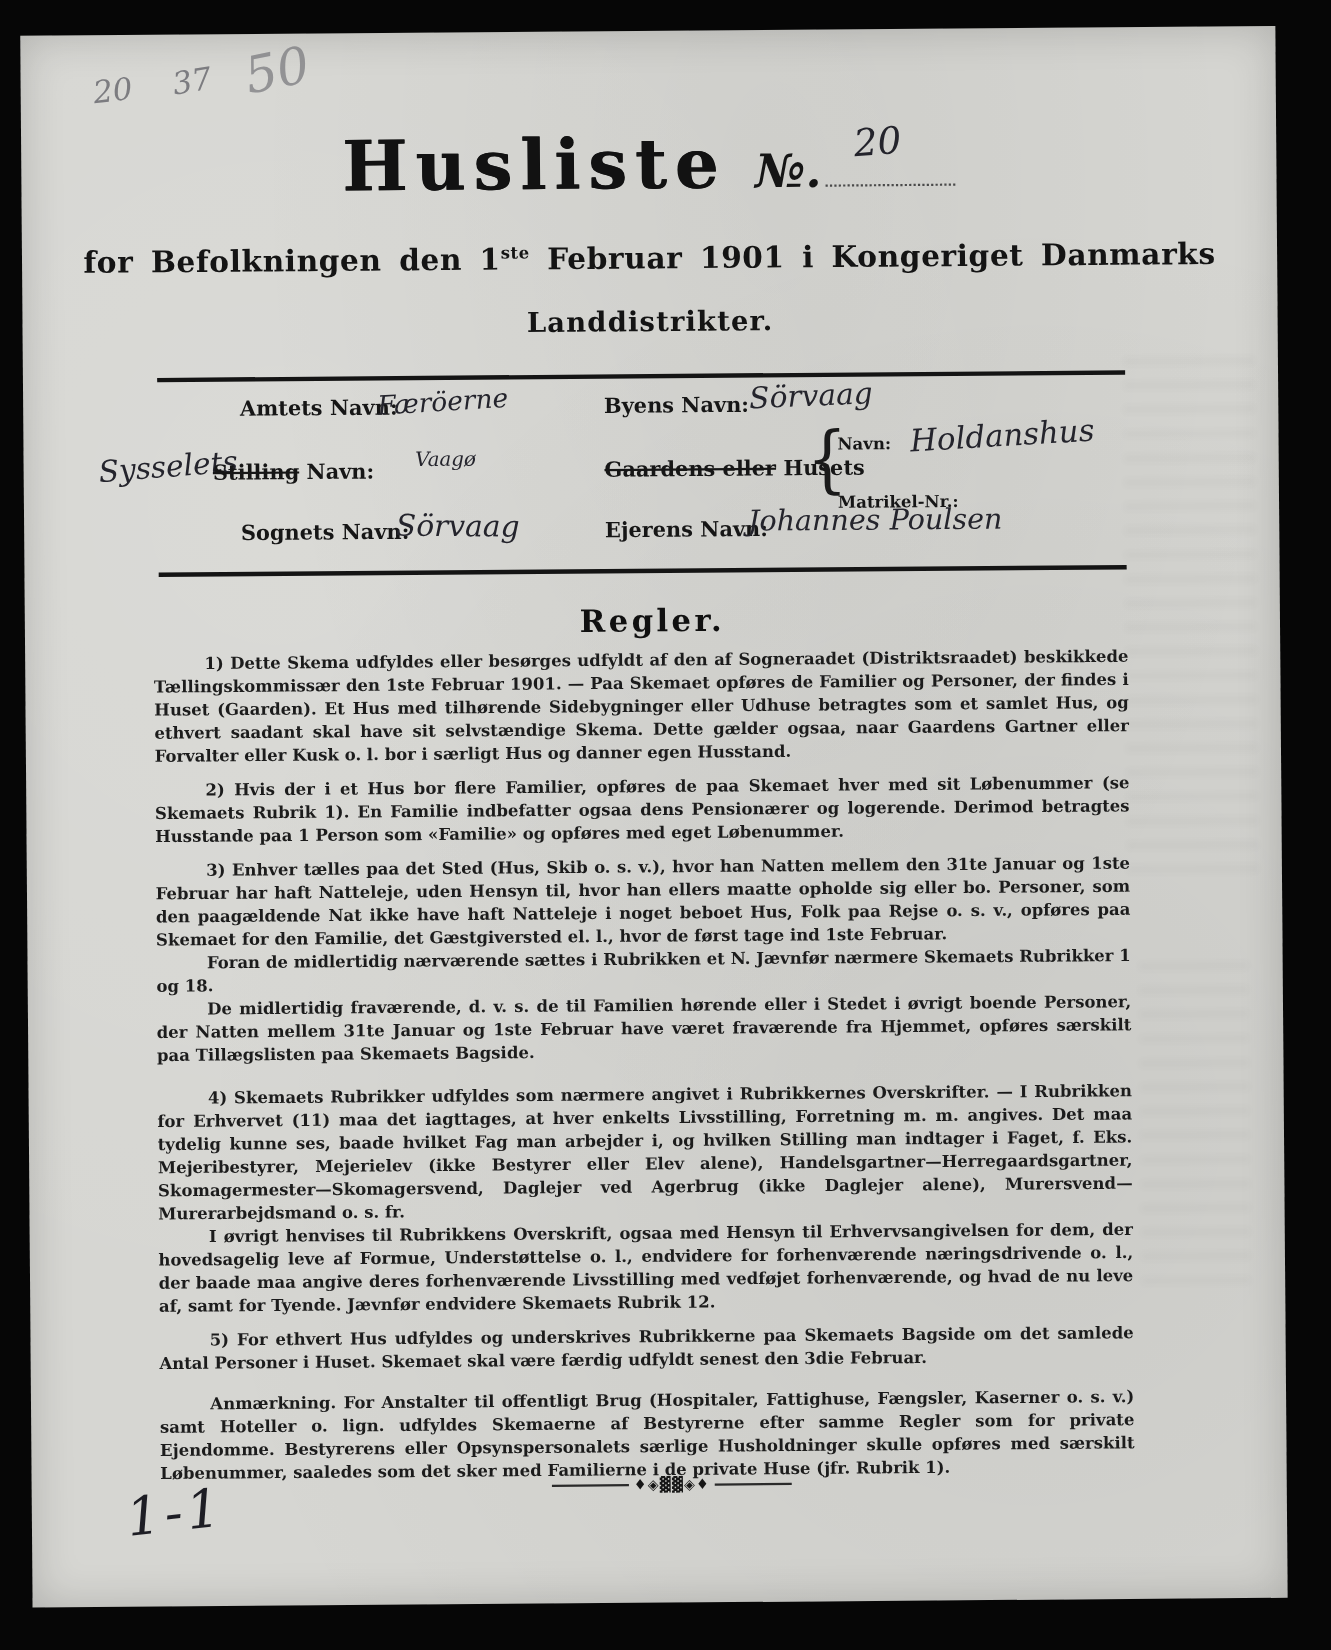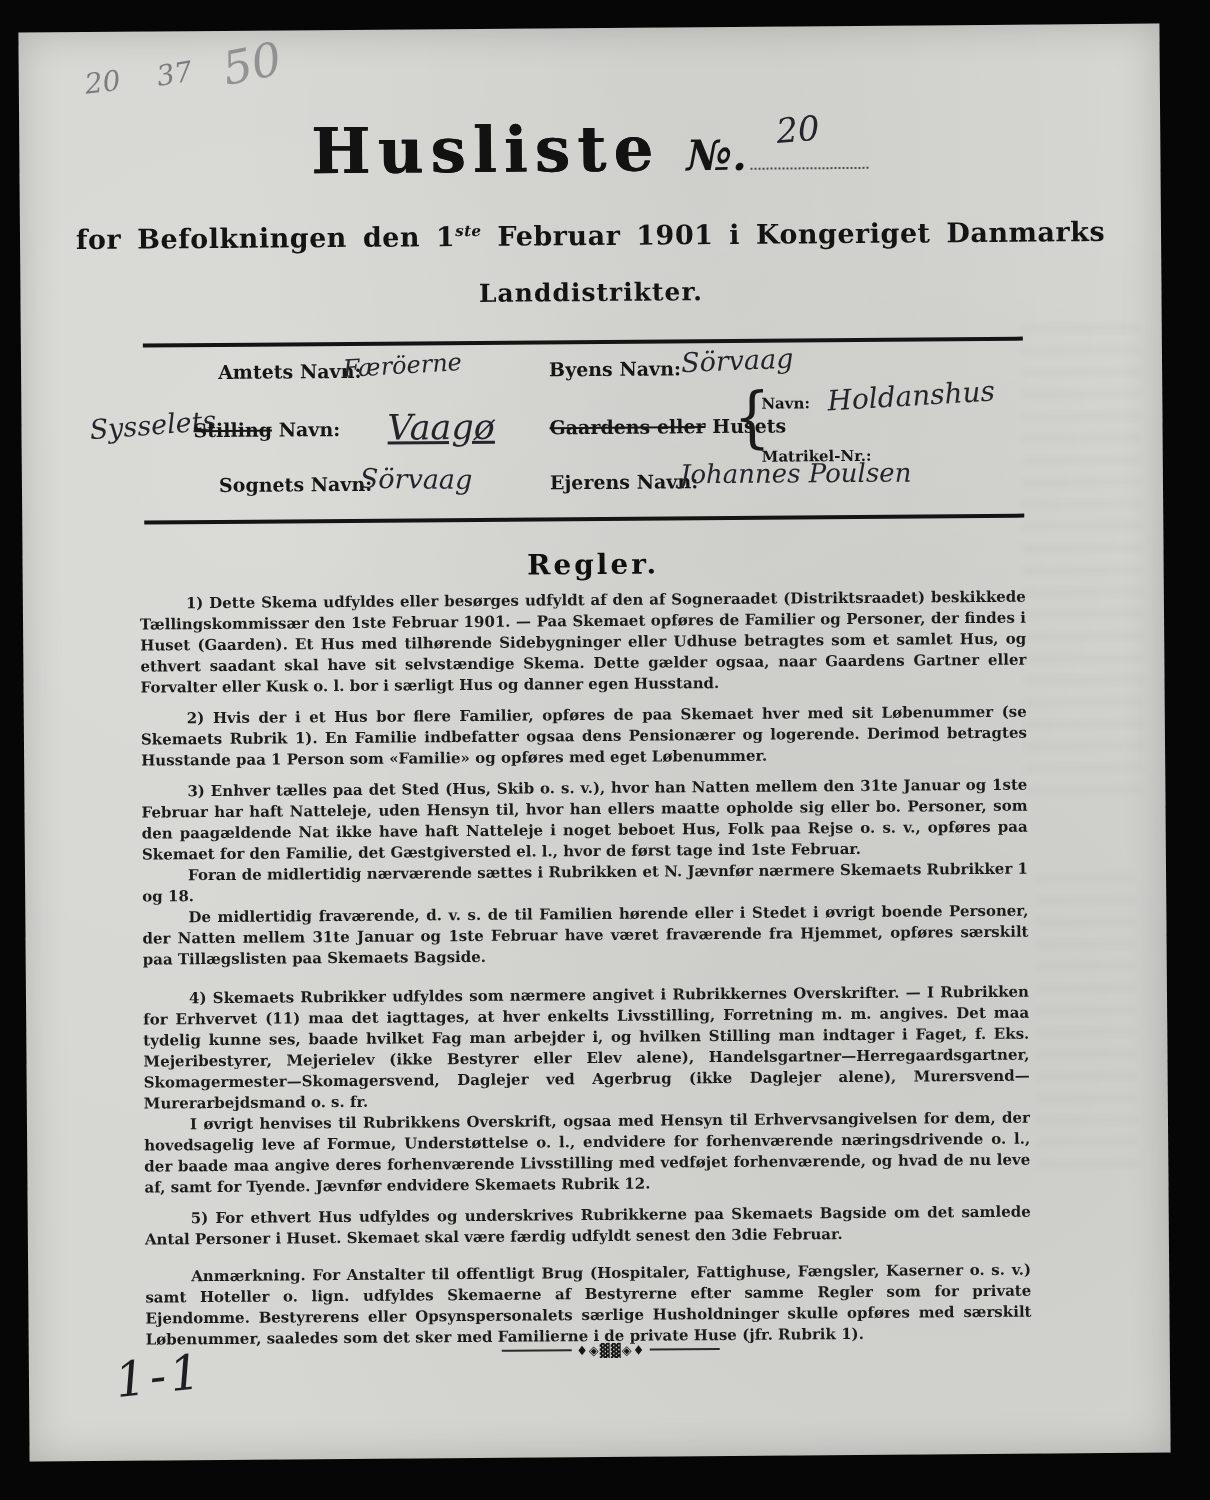--- a/index.html
+++ b/index.html
@@ -40,21 +40,21 @@
   .hw{
     font-family:"DejaVu Serif",serif;font-style:italic;color:#24242c;
   }
   .no-value{
     position:absolute;left:26px;top:-12px;font-size:34px;transform:rotate(-4deg);
   }
   .subtitle{
     left:0;top:192px;width:100%;text-align:center;
     font-size:27px;font-weight:bold;letter-spacing:.5px;word-spacing:6px;color:#141414;
   }
-  .subtitle sup{font-size:15px;font-style:italic;}
+  .subtitle sup{font-size:15px;}
   .region{
     left:0;top:250px;width:100%;text-align:center;
     font-size:25px;font-weight:bold;letter-spacing:1px;color:#141414;
   }
   
   .hrule{background:#141414;height:4px;left:122px;width:880px;}
   .flabel{font-weight:bold;font-size:19px;white-space:nowrap;color:#161616;}
   .flabel-sm{font-weight:bold;font-size:15px;white-space:nowrap;color:#161616;}
   .struck{text-decoration:line-through;text-decoration-thickness:2px;}
   .fvalue{font-size:24px;white-space:nowrap;}
@@ -114,21 +114,21 @@
   <span class="abs hw fvalue" style="left:322px;top:322px;transform:rotate(-3deg);">Færöerne</span>
 
   <span class="abs flabel" style="left:528px;top:330px;">Byens Navn:</span>
   <span class="abs hw fvalue" style="left:660px;top:318px;font-size:27px;transform:rotate(-2deg);">Sörvaag</span>
 
   <span class="abs hw" style="left:68px;top:378px;font-size:27px;transform:rotate(-4deg);">Sysselets</span>
   <span class="abs flabel" style="left:172px;top:388px;">
     <span class="struck">Stilling</span>
     <span>Navn:</span>
   </span>
-  <span class="abs hw fvalue" style="left:366px;top:378px;font-size:35px;text-decoration:underline;">Vaagø</span>
+  <span class="abs hw fvalue" style="left:356px;top:378px;font-size:18px;">Vaagø</span>
 
   <span class="abs flabel" style="left:528px;top:388px;">
     <span class="struck">Gaardens eller</span>
     <span>Husets</span>
   </span>
   <span class="abs brace" style="left:712px;top:356px;">{</span>
   <span class="abs flabel-sm" style="left:740px;top:368px;">Navn:</span>
   <span class="abs hw fvalue" style="left:806px;top:354px;font-size:28px;transform:rotate(-3deg);">Holdanshus</span>
   <span class="abs flabel-sm" style="left:740px;top:397px;margin-top:24px;">Matrikel-Nr.:</span>
   <span class="abs hw fvalue" style="left:850px;top:394px;"></span>

